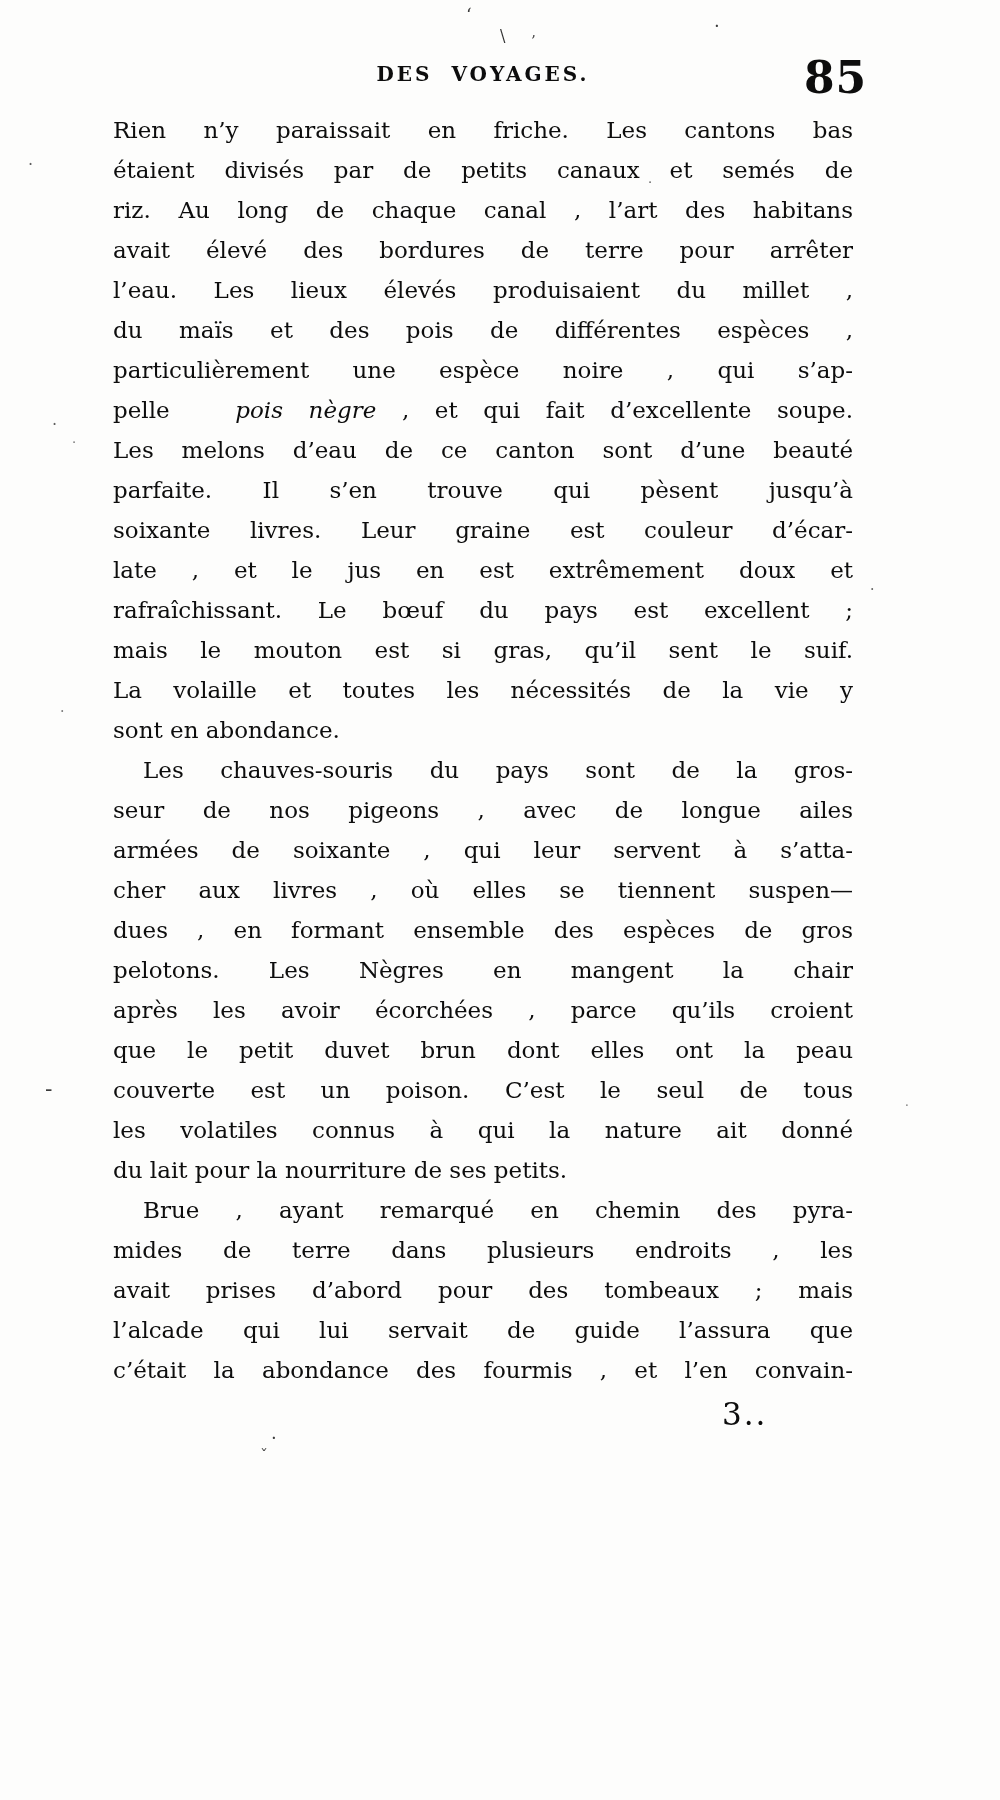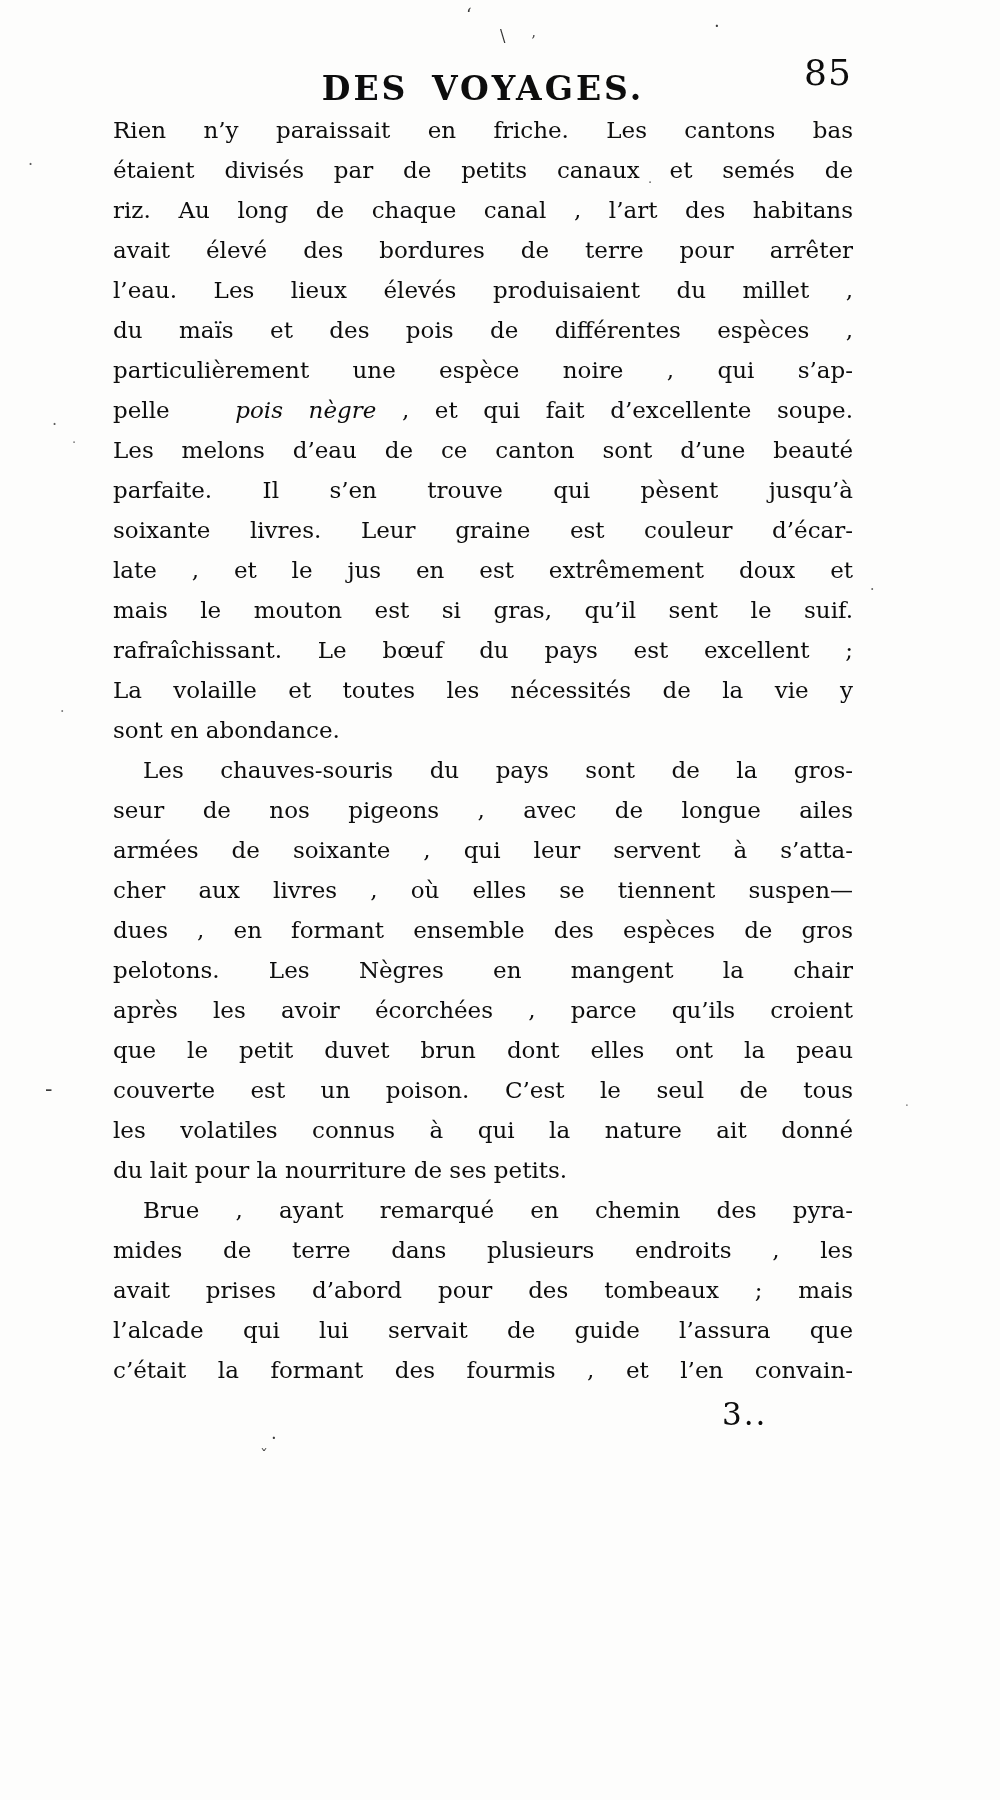--- a/index.html
+++ b/index.html
@@ -7,36 +7,37 @@
     position: relative;
     width: 1000px;
     height: 1800px;
     background: #fdfdfc;
     overflow: hidden;
     color: #0d0d0d;
     font-family: "DejaVu Serif", "Liberation Serif", serif;
   }
   .running-head {
     position: absolute;
-    top: 69px;
+    top: 62px;
     left: 113px;
     width: 740px;
     text-align: center;
-    font-size: 33px;
+    font-size: 20px;
     font-weight: bold;
     letter-spacing: 3px;
     word-spacing: 9px;
     white-space: nowrap;
   }
   .page-number {
     position: absolute;
     top: 52px;
     left: 804px;
-    font-size: 36px;
+    font-size: 44px;
     letter-spacing: 1px;
+    font-weight: bold;
   }
   .body-text {
     position: absolute;
     left: 113px;
     top: 110px;
     width: 740px;
   }
   .line {
     height: 40px;
     line-height: 40px;
@@ -73,40 +74,40 @@
       <div class="line"><span>riz. Au long de chaque canal , l’art des habitans</span></div>
       <div class="line"><span>avait élevé des bordures de terre pour arrêter</span></div>
       <div class="line"><span>l’eau. Les lieux élevés produisaient du millet ,</span></div>
       <div class="line"><span>du maïs et des pois de différentes espèces ,</span></div>
       <div class="line"><span>particulièrement une espèce noire , qui s’ap-</span></div>
       <div class="line"><span>pelle </span><span class="it">pois nègre</span><span> , et qui fait d’excellente soupe.</span></div>
       <div class="line"><span>Les melons d’eau de ce canton sont d’une beauté</span></div>
       <div class="line"><span>parfaite. Il s’en trouve qui pèsent jusqu’à</span></div>
       <div class="line"><span>soixante livres. Leur graine est couleur d’écar-</span></div>
       <div class="line"><span>late , et le jus en est extrêmement doux et</span></div>
+      <div class="line"><span>rafraîchissant. Le bœuf du pays est excellent ;</span></div>
       <div class="line"><span>mais le mouton est si gras, qu’il sent le suif.</span></div>
-      <div class="line"><span>rafraîchissant. Le bœuf du pays est excellent ;</span></div>
       <div class="line"><span>La volaille et toutes les nécessités de la vie y</span></div>
       <div class="line no-just"><span>sont en abondance.</span></div>
       <div class="line indent"><span>Les chauves-souris du pays sont de la gros-</span></div>
       <div class="line"><span>seur de nos pigeons , avec de longue ailes</span></div>
       <div class="line"><span>armées de soixante , qui leur servent à s’atta-</span></div>
       <div class="line"><span>cher aux livres , où elles se tiennent suspen—</span></div>
       <div class="line"><span>dues , en formant ensemble des espèces de gros</span></div>
       <div class="line"><span>pelotons. Les Nègres en mangent la chair</span></div>
       <div class="line"><span>après les avoir écorchées , parce qu’ils croient</span></div>
       <div class="line"><span>que le petit duvet brun dont elles ont la peau</span></div>
       <div class="line"><span>couverte est un poison. C’est le seul de tous</span></div>
       <div class="line"><span>les volatiles connus à qui la nature ait donné</span></div>
       <div class="line no-just"><span>du lait pour la nourriture de ses petits.</span></div>
       <div class="line indent"><span>Brue , ayant remarqué en chemin des pyra-</span></div>
       <div class="line"><span>mides de terre dans plusieurs endroits , les</span></div>
       <div class="line"><span>avait prises d’abord pour des tombeaux ; mais</span></div>
       <div class="line"><span>l’alcade qui lui servait de guide l’assura que</span></div>
-      <div class="line"><span>c’était la formant des fourmis , et l’en convain-</span></div>
+      <div class="line"><span>c’était la abondance des fourmis , et l’en convain-</span></div>
     </div>
   <div class="signature-mark">3..</div>
 <span class="speck" style="left: 466px; top: 6px; font-size: 18px; opacity: 0.85;">‘</span>
     <span class="speck" style="left: 500px; top: 28px; font-size: 16px; opacity: 0.9;">\</span>
     <span class="speck" style="left: 531px; top: 34px; font-size: 15px; opacity: 0.8;">’</span>
     <span class="speck" style="left: 714px; top: 12px; font-size: 18px; opacity: 0.85;">.</span>
     <span class="speck" style="left: 648px; top: 176px; font-size: 13px; opacity: 0.7;">·</span>
     <span class="speck" style="left: 28px; top: 152px; font-size: 16px; opacity: 0.7;">.</span>
     <span class="speck" style="left: 52px; top: 412px; font-size: 16px; opacity: 0.7;">.</span>
     <span class="speck" style="left: 72px; top: 436px; font-size: 13px; opacity: 0.6;">·</span>

